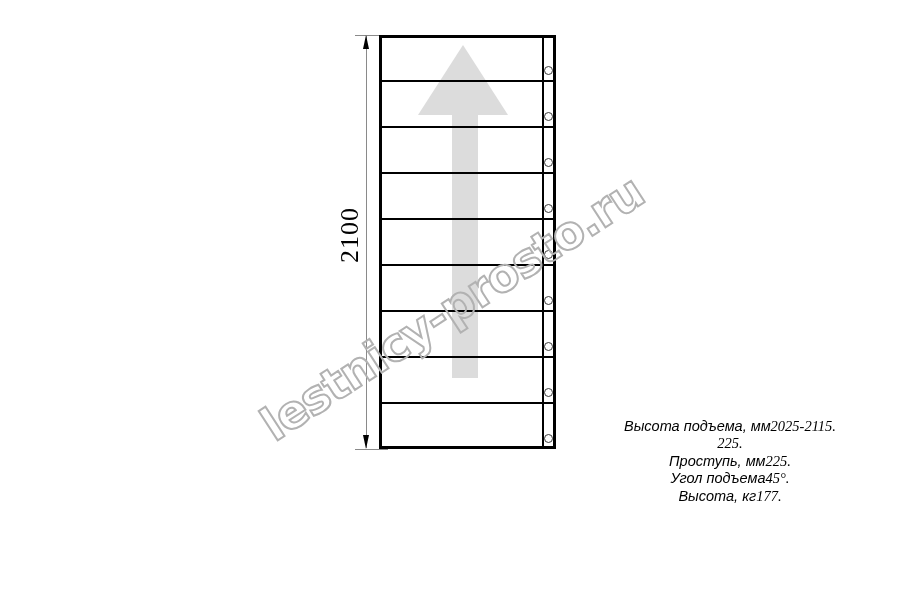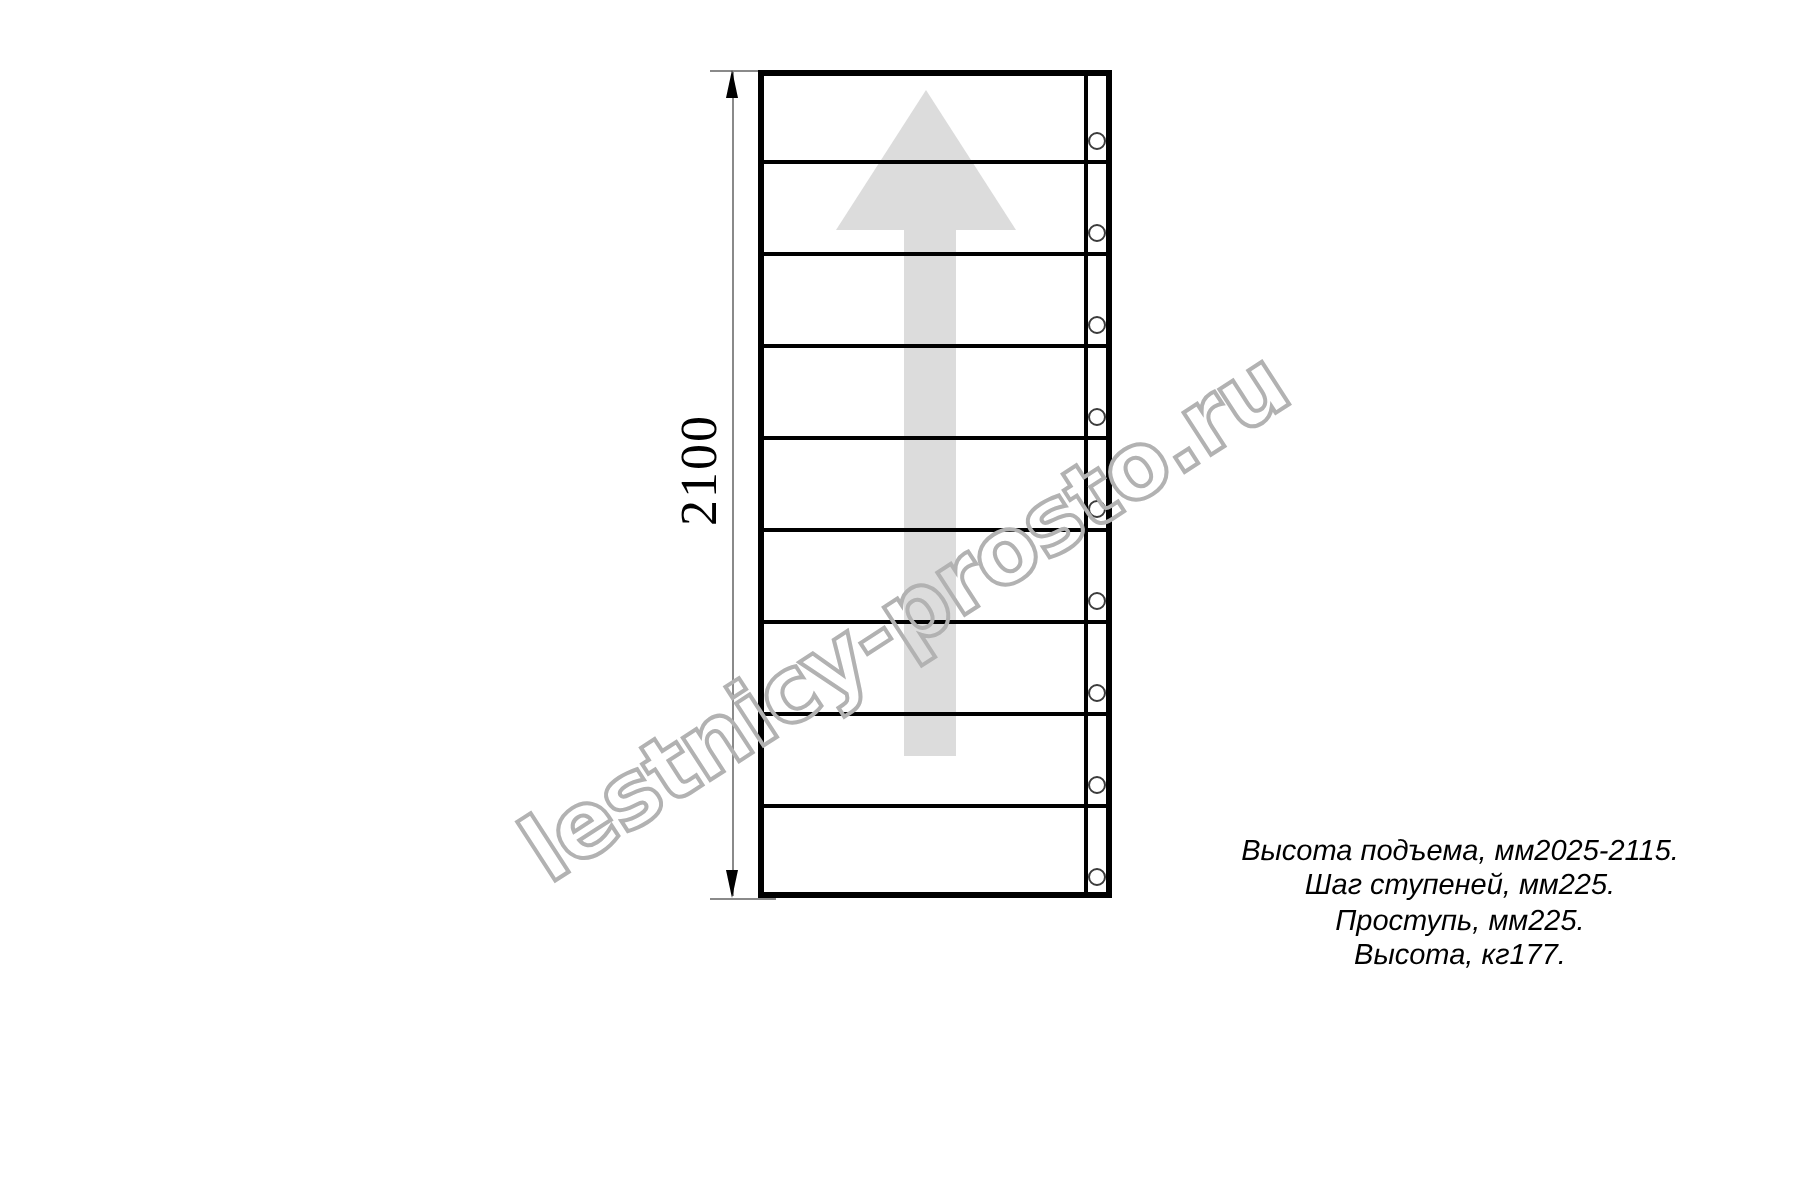--- a/index.html
+++ b/index.html
@@ -45,21 +45,21 @@
              letter-spacing:-1px;color:transparent;
              -webkit-text-stroke:2px var(--wm,#b2b2b2);z-index:5;pointer-events:none;}
   @supports not (-webkit-text-stroke: 1px #000){
     .watermark{color:#c9c9c9;}
   }
   
   .specs{position:absolute;left:615px;top:418px;width:230px;
          font-style:italic;font-size:14.5px;line-height:17.4px;color:#000;}
   .spec-row{display:flex;justify-content:center;}
   .spec-label{text-align:left;}
-  .spec-value{text-align:right;}
+  .spec-value{text-align:right;font-family:Liberation Serif, serif;}
 </style>
 </head>
 <body>
 
 <div class="canvas">
 
   <div class="stairs">
     <div class="arrow-shaft"></div>
     <div class="arrow-head"></div>
     <div class="edge top"></div>
@@ -95,26 +95,29 @@
   <div class="dim-label">2100</div>
 
   <div class="watermark">lestnicy-prosto.ru</div>
 
   <div class="specs">
     <div class="spec-row">
       <span class="spec-label">Высота подъема, мм</span>
       <span class="spec-value">2025-2115.</span>
     </div>
     <div class="spec-row">
-      <span class="spec-label">Шаг ступеней, мм</span>
       <span class="spec-value">225.</span>
     </div>
     <div class="spec-row">
       <span class="spec-label">Проступь, мм</span>
       <span class="spec-value">225.</span>
+    </div>
+    <div class="spec-row">
+      <span class="spec-label">Угол подъема</span>
+      <span class="spec-value">45°.</span>
     </div>
     <div class="spec-row">
       <span class="spec-label">Высота, кг</span>
       <span class="spec-value">177.</span>
     </div>
   </div>
 
 </div>
 
 </body></html>

